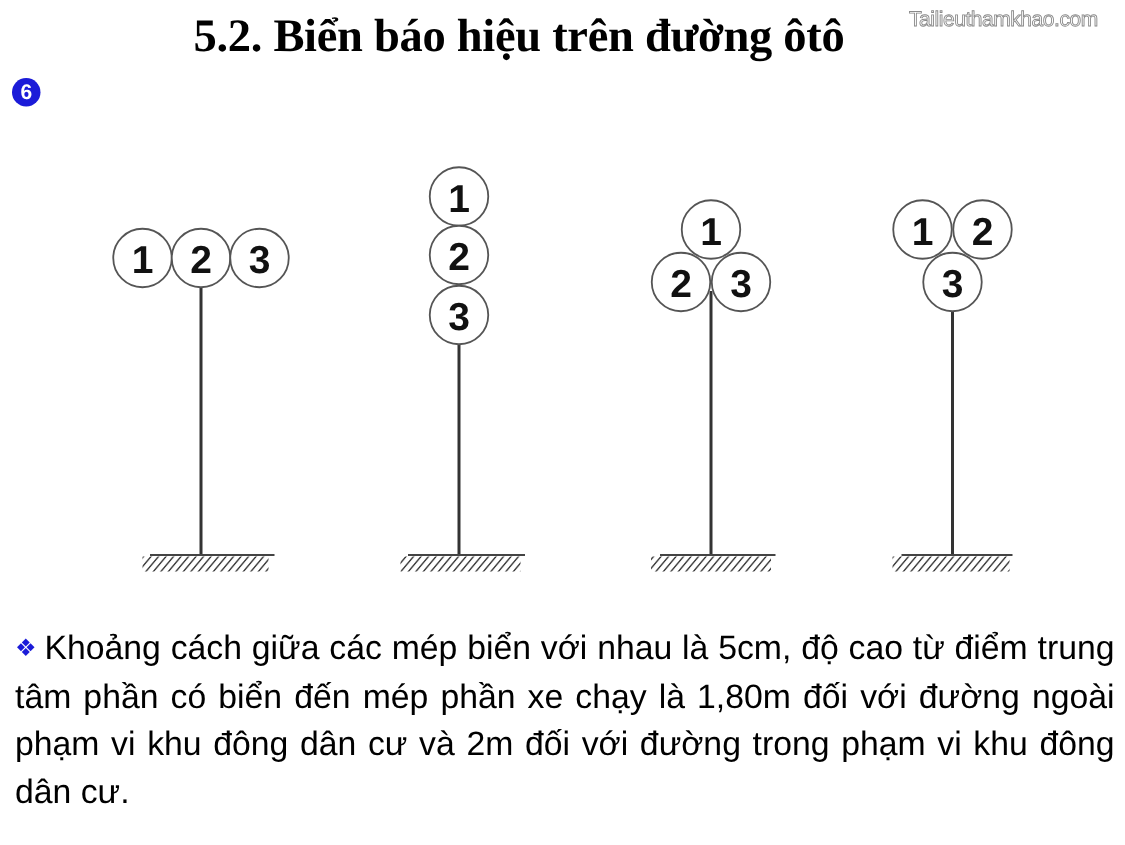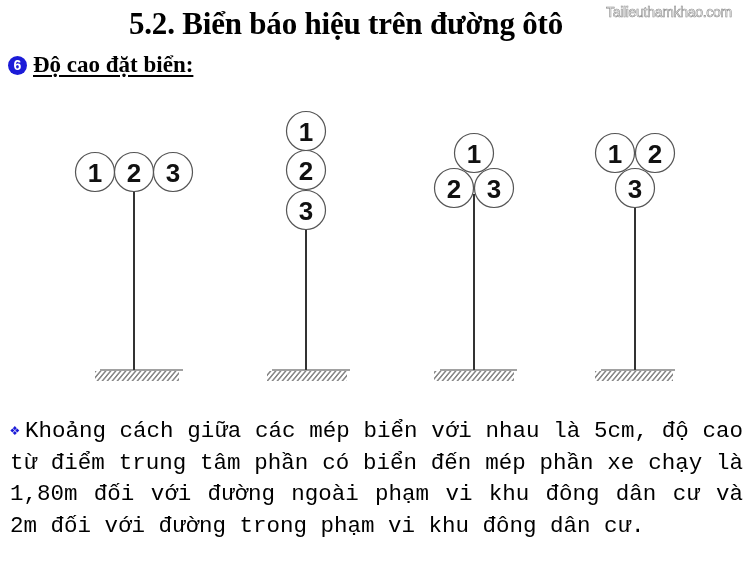--- a/index.html
+++ b/index.html
@@ -3,32 +3,31 @@
 <meta charset="utf-8">
 <style>
   html, body { margin:0; padding:0; background:#ffffff; }
   body { width:750px; height:563px; position:relative; overflow:hidden; font-family:"Liberation Serif", serif; color:#000; }
   .title { position:absolute; left:0; top:6px; width:692px; text-align:center; font-size:31px; font-weight:bold; font-family:"Liberation Serif", serif; letter-spacing:-0.2px; }
   .watermark { position:absolute; left:606px; top:4px; font-family:"Liberation Sans", sans-serif; font-size:14px; color:#ffffff; -webkit-text-stroke:0.6px #8a8a8a; letter-spacing:-0.3px; }
   .subhead { position:absolute; left:8px; top:52px; font-size:23px; font-weight:bold; display:flex; align-items:center; }
   .num-badge { display:inline-block; width:19px; height:19px; border-radius:50%; background:#1b1bd8; color:#fff; font-family:"Liberation Sans", sans-serif; font-size:14px; font-weight:bold; text-align:center; line-height:19px; margin-right:6px; }
   .subhead-text { text-decoration:underline; text-underline-offset:3px; text-decoration-thickness:2px; }
   svg.diagram { position:absolute; left:0; top:0; }
-  .para { position:absolute; left:10px; top:416px; width:733px; font-size:22.5px; line-height:31.5px; text-align:justify; font-family:Liberation Mono, monospace; }
+  .para { position:absolute; left:10px; top:416px; width:733px; font-size:22.5px; line-height:31.5px; text-align:justify; font-family:Liberation Sans, sans-serif; }
   .bullet { color:#1b1bd8; font-size:16px; margin-right:5px; vertical-align:2px; }
 </style>
 </head>
 <body>
 
 <div class="title">5.2. Biển báo hiệu trên đường ôtô</div>
 <div class="watermark">Tailieuthamkhao.com</div>
 
 <div class="subhead">
   <span class="num-badge">6</span>
-  <span class="subhead-text">Độ cao đặt biển:</span>
 </div>
 
 <svg class="diagram" width="750" height="400" viewBox="0 0 750 400">
   <defs>
     <pattern id="hatch" patternUnits="userSpaceOnUse" width="5" height="10" patternTransform="skewX(-40)">
       <line x1="2" y1="0" x2="2" y2="10" stroke="#333" stroke-width="1.2"></line>
     </pattern>
   </defs>
   <style>
     .c { fill:#fff; stroke:#555; stroke-width:1.2; }

